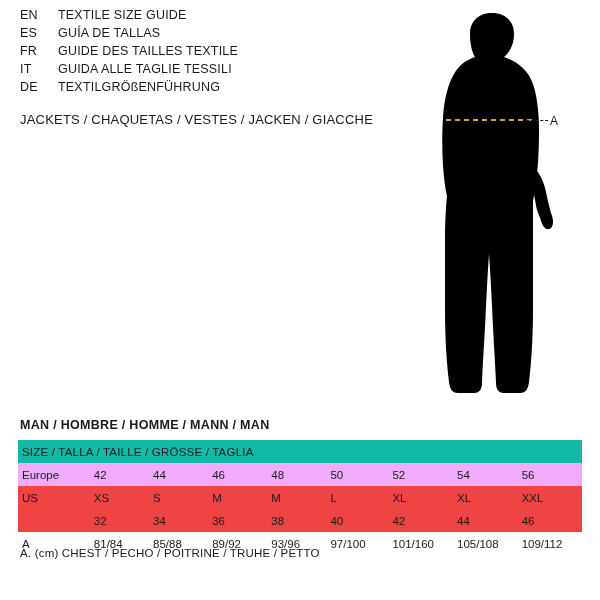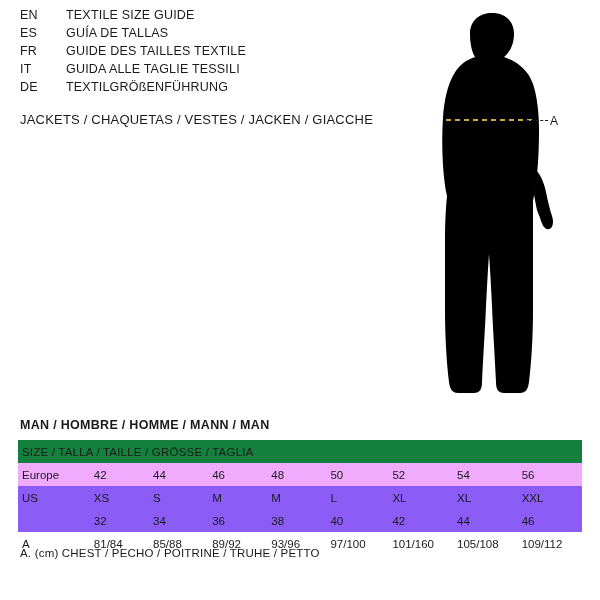--- a/index.html
+++ b/index.html
@@ -36,21 +36,20 @@
     font-size: 12.5px;
     letter-spacing: 0.2px;
   }
   .lang-code {
     width: 38px;
     flex: 0 0 38px;
     color: #1a1a1a;
   }
   .lang-text {
     color: #1a1a1a;
-    margin-left: 8px;
   }
 
   
   .cat-block {
     position: absolute;
     left: 20px;
     top: 110px;
     width: 400px;
   }
   .cat-line {
@@ -119,31 +118,31 @@
   table.size-table th.lbl,
   table.size-table td.lbl {
     width: 84px;
     padding-left: 4px;
   }
   table.size-table td.val,
   table.size-table th.val {
     width: 68px;
   }
   tr.head-row {
-    background: #15803d;
+    background: #14b8a6;
   }
   tr.head-row th {
     font-weight: normal;
     letter-spacing: 0.2px;
   }
   tr.row-light {
     background: #f0abfc;
   }
   tr.row-gray {
-    background: #8b5cf6;
+    background: #ef4444;
   }
   tr.row-last {
     background: #ffffff;
   }
   .table-footnote {
     position: absolute;
     left: 20px;
     top: 547px;
     font-size: 11.5px;
     letter-spacing: 0.2px;

